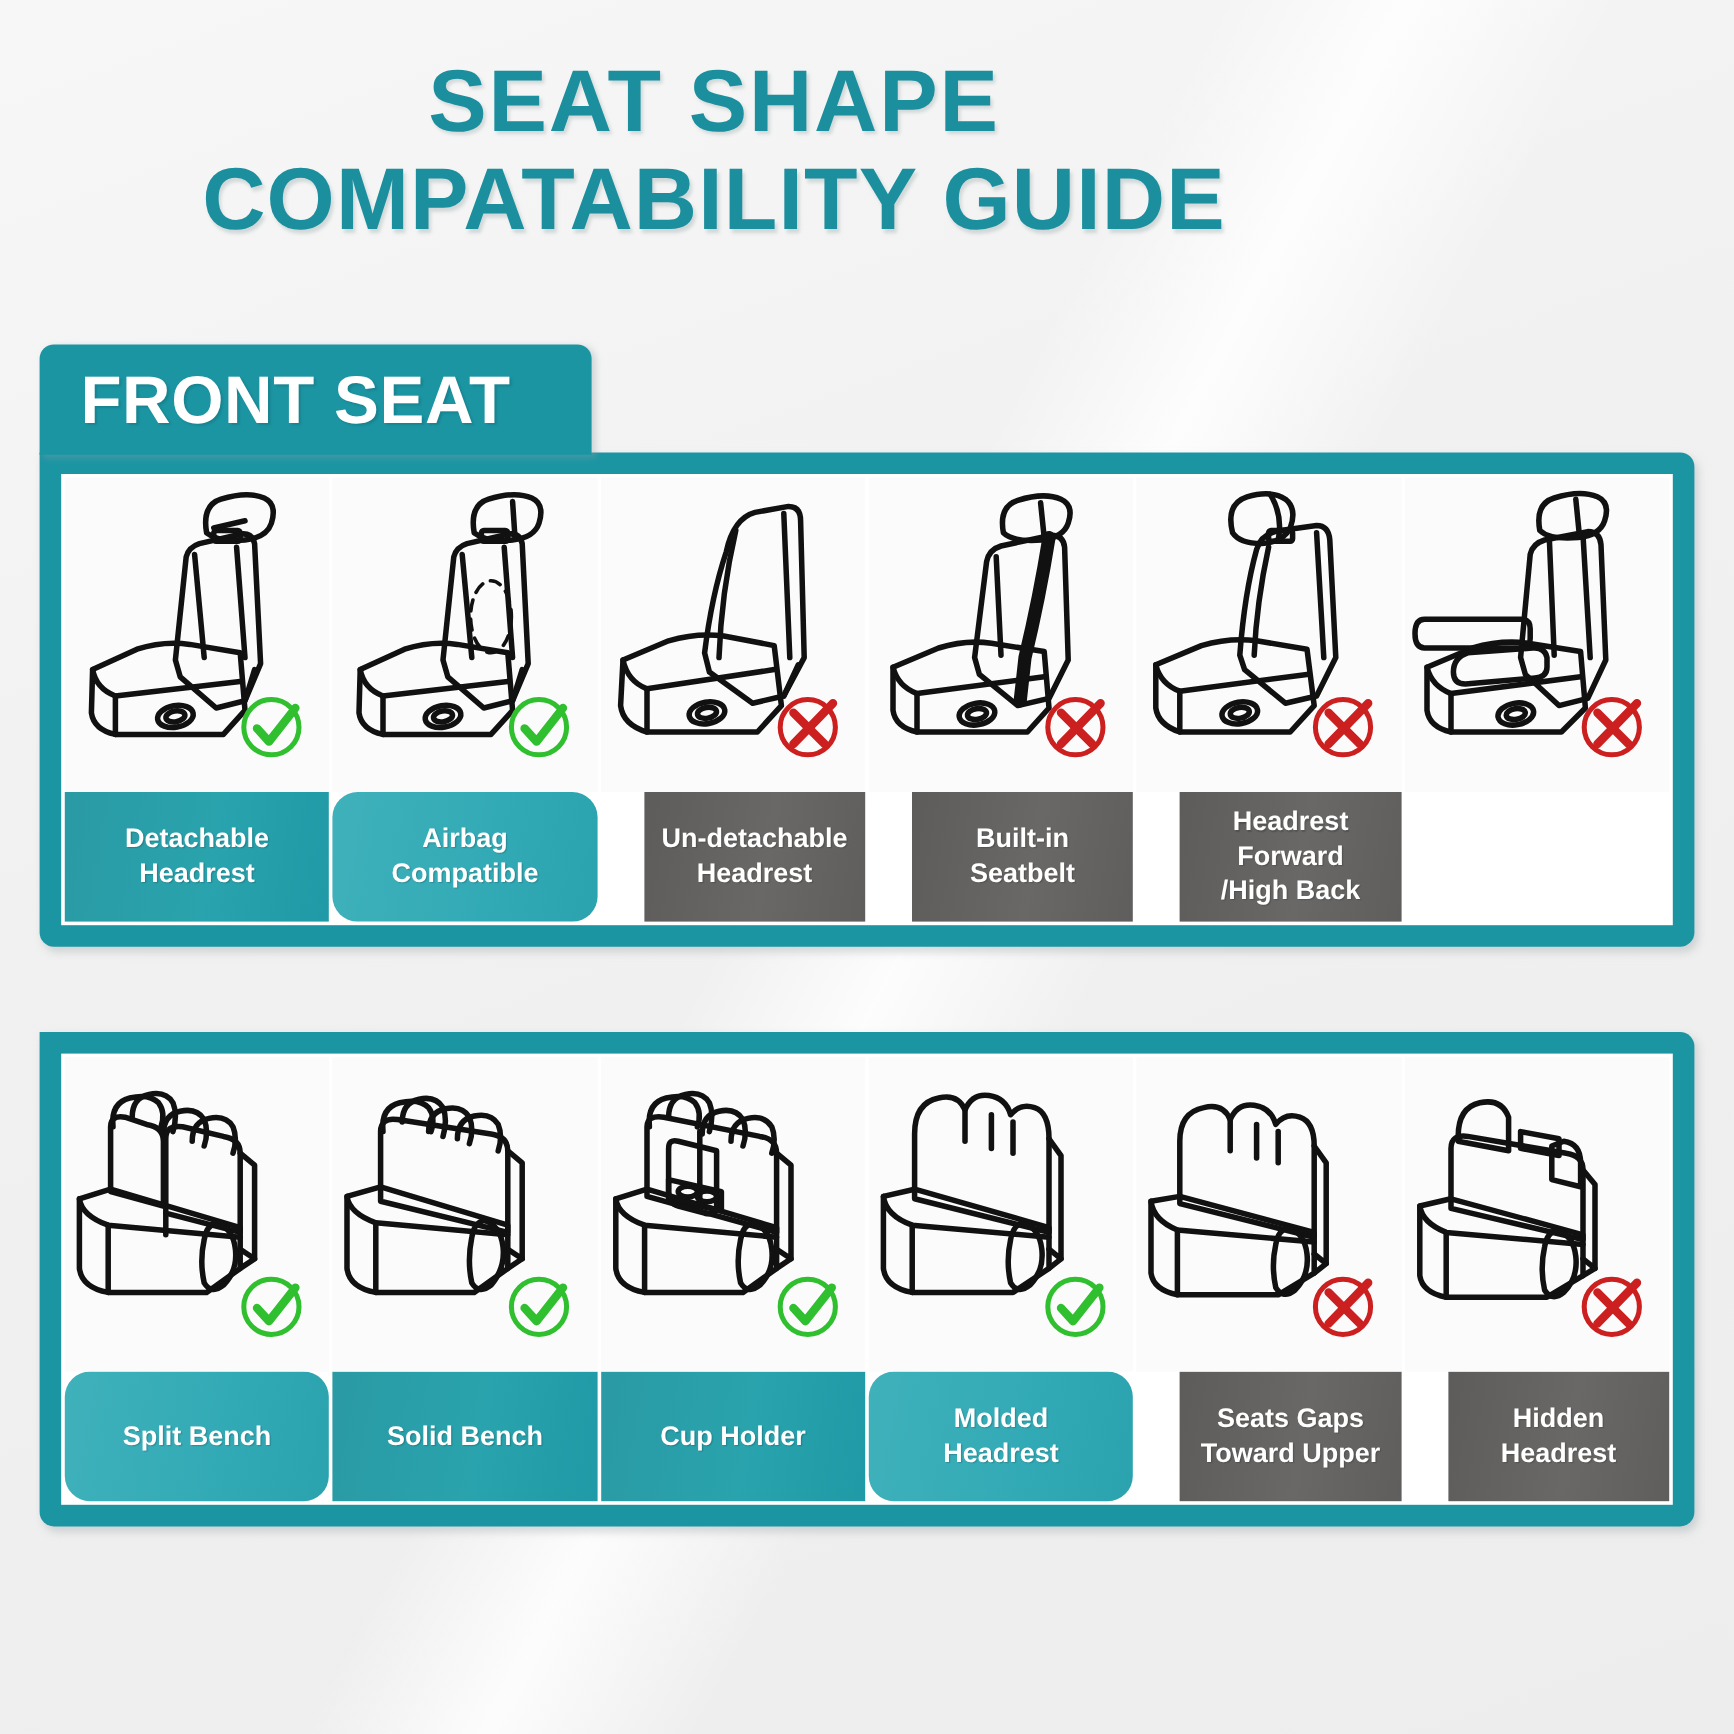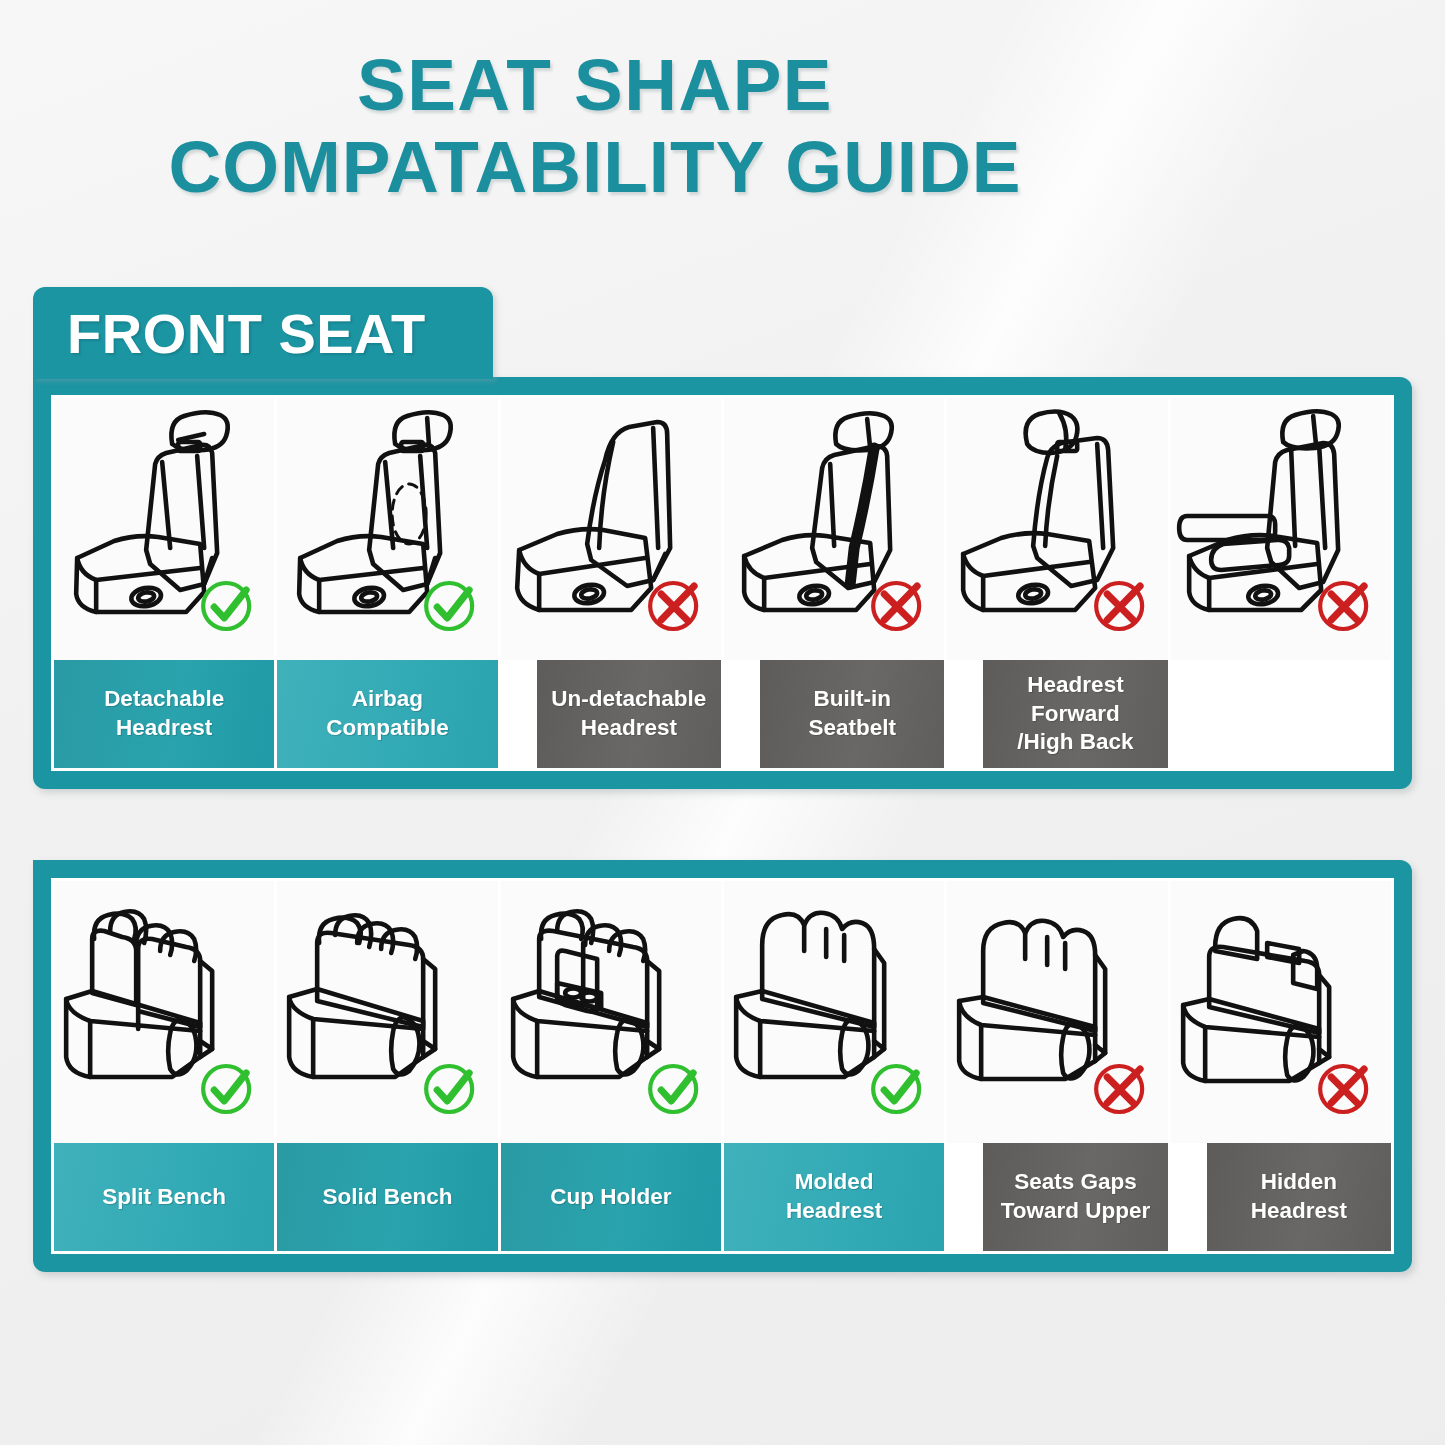--- a/index.html
+++ b/index.html
@@ -88,21 +88,21 @@
     display:flex; flex-direction:column;
     align-items:center; justify-content:center;
     text-align:center;
     color:#ffffff;
     font-size:22.5px; font-weight:bold;
     line-height:1.28;
     padding:4px 6px;
     text-shadow:1px 1px 1px rgba(0,0,0,0.18);
   }
   .caption.ok-dark  { background:linear-gradient(100deg,#2a9aa4 0%, #29a3ad 55%, #1f9aa6 100%); }
-  .caption.ok-light { background:linear-gradient(100deg,#3fb1bb 0%, #32aab5 60%, #2ba3ae 100%); }
+  .caption.ok-light { background:linear-gradient(100deg,#3fb1bb 0%, #32aab5 60%, #2ba3ae 100%);border-radius:21px; }
   .caption.no       { background:linear-gradient(100deg,#5e5c5a 0%, #6a6866 55%, #605e5c 100%);margin-left:36px; }
 
   .cell:nth-child(1) .art { margin-left:0; }
 </style>
 </head>
 <body>
 
 <div class="bg-sheen"></div>
 
 <div class="page">

